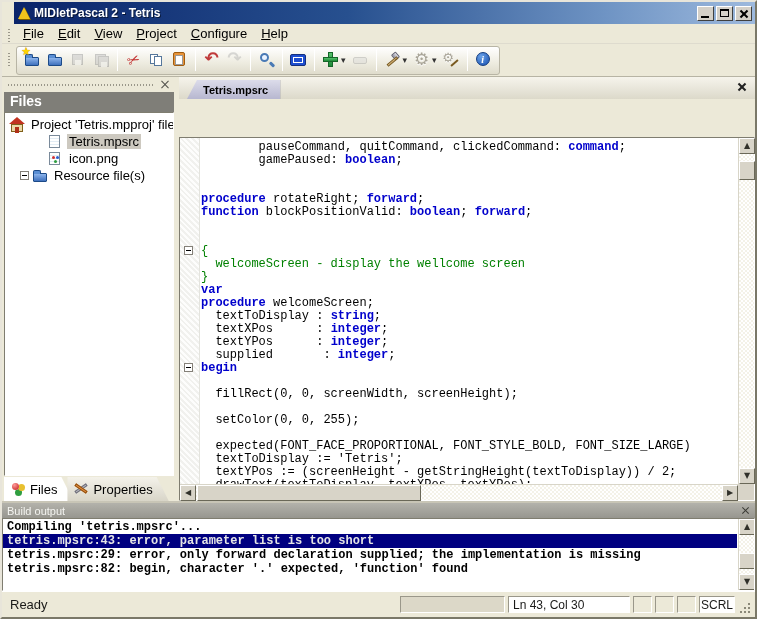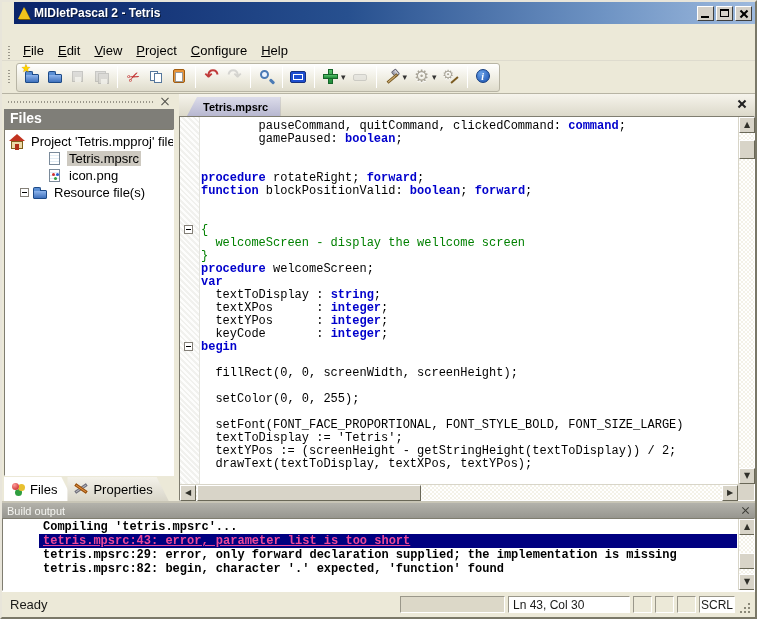--- a/index.html
+++ b/index.html
@@ -18,21 +18,21 @@
     text-shadow:1px 1px 0 rgba(0,0,0,.55); white-space:nowrap; }
   .wbtn { width:17px; height:15px; margin-left:2px; background:#d4d0c8;
     border:1px solid; border-color:#fff #404040 #404040 #fff; position:relative; flex:none; }
   .glyph-min { position:absolute; left:3px; bottom:2px; width:8px; height:2px; background:#000; }
   .glyph-max { position:absolute; left:3px; top:2px; width:9px; height:8px; border:1px solid #000; border-top-width:2px; }
   .glyph-x { position:absolute; left:3px; top:6px; width:10px; height:2px; background:#000; transform:rotate(45deg); }
   .glyph-x2 { transform:rotate(-45deg); }
 
   
   .menubar { height:20px; flex:none; display:flex; align-items:flex-end; background:#ece9d8;
-    border-bottom:1px solid #dedbce; padding-left:2px;margin-top:17px; }
+    border-bottom:1px solid #dedbce; padding-left:2px; }
   .grip-v { width:4px; height:14px; margin:0 4px;
     background:repeating-linear-gradient(180deg,#9a978a 0 1px,transparent 1px 3px);
     background-size:2px 100%; background-repeat:repeat-y; }
   .menu-item { font-size:13px; color:#000; padding:2px 7px; cursor:default; }
   .menu-item .ul { text-decoration:underline; }
 
   
   .toolbar-row { height:33px; flex:none; display:flex; align-items:center; padding:1px 2px;
     background:#ece9d8; border-bottom:1px solid #b7b4a4; }
   .tool-band { display:flex; align-items:center; height:29px; padding:0 4px;
@@ -143,21 +143,21 @@
   .tabbar { height:22px; flex:none; display:flex; align-items:flex-end;
     background:linear-gradient(180deg,#f6f4ec,#dcd9ca); padding-left:8px; position:relative; }
   .etab { height:19px; display:flex; align-items:center; padding:0 12px 0 16px; font-size:11px; font-weight:bold;
     background:linear-gradient(180deg,#dcdcea,#b7b7d0);
     clip-path:polygon(10px 0, 100% 0, 100% 100%, 0 100%);
     filter:drop-shadow(0 -1px 0 #777790) drop-shadow(1px 0 0 #777790) drop-shadow(-1px 0 0 #777790); }
   .tab-close { position:absolute; right:8px; top:5px; }
   .tab-close::before,.tab-close::after { background:#222; height:2px; top:4px; }
 
   .edit-frame { flex:1; position:relative; border:1px solid; border-color:#7f7d70 #fff #fff #7f7d70;
-    background:#b91c1c; min-height:0; }
+    background:#b91c1c; min-height:0;margin-top:38px; }
   .code-area { position:absolute; left:0; top:0; right:16px; bottom:16px; overflow:hidden; background:#fff; }
   .gutter { position:absolute; left:0; top:0; bottom:0; width:20px;
     background:repeating-linear-gradient(45deg,#f1f1ee 0 2px,#fdfdfc 2px 4px); border-right:1px solid #e4e4de; }
   .fold { position:absolute; left:4px; width:9px; height:9px; border:1px solid #848078; background:#fff; }
   .fold::before { content:""; position:absolute; left:1px; top:3px; width:5px; height:1px; background:#000; }
   .code-lines { position:absolute; left:21px; top:3px; right:0;
     font-family:"Liberation Mono","DejaVu Sans Mono",monospace; font-size:12px; line-height:13px; }
   .cl { height:13px; white-space:pre; }
   .ct { display:inline-block; white-space:pre; }
   .ct.hl { background:#c0c0c0; }
@@ -185,23 +185,23 @@
 
   
   .build { height:90px; flex:none; display:flex; flex-direction:column; border-top:2px solid #c8c5b6; background:#ece9d8; }
   .build-header { height:15px; flex:none; display:flex; align-items:center;
     background:linear-gradient(#b3b2ab,#97968f); color:#f4f4f0; font-size:11px; padding:0 5px;justify-content:flex-end; }
   .build-header .xicon { margin-left:auto; width:9px; height:9px; }
   .build-header .xicon::before,.build-header .xicon::after { background:#3a3a34; width:9px; }
   .build-body { flex:1; position:relative; border:1px solid; border-color:#7f7d70 #fff #fff #7f7d70;
     background:#fff; overflow:hidden; }
   .build-lines { position:absolute; left:0; top:1px; right:17px;
-    font-family:"Liberation Mono","DejaVu Sans Mono",monospace; font-size:12px; font-weight:bold; line-height:14px;margin-left:36px; }
+    font-family:"Liberation Mono","DejaVu Sans Mono",monospace; font-size:12px; font-weight:bold; line-height:14px; }
   .bl { height:14px; white-space:pre; padding-left:4px; color:#000; }
-  .bl.sel { background:#000080; color:#ec4899;text-decoration:underline; }
+  .bl.sel { background:#000080; color:#e5e5e5; }
   .build-scroll { position:absolute; right:0; top:0; bottom:0; width:16px;
     background:repeating-conic-gradient(#f4f2e8 0% 25%, #fff 0% 50%) 0 0/4px 4px; border-left:1px solid #d8d5c8; }
 
   
   .statusbar { height:26px; flex:none; display:flex; align-items:center; background:#ece9d8;
     border-top:1px solid #fff; padding:0 4px 0 8px; font-size:13px; color:#1a1a18; }
   .sb-ready { flex:1; }
   .sb-panel { height:17px; border:1px solid; border-color:#9a978a #fff #fff #9a978a; margin-left:3px;
     display:flex; align-items:center; padding:0 4px; font-size:12px; white-space:nowrap; }
   .sb-progress { width:105px; background:#dcd8c8; }
@@ -441,33 +441,33 @@
               <div class="cl"><span class="ct"><span class="pl">        gamePaused: </span><span class="kw">boolean</span><span class="pl">;</span></span></div>
               <div class="cl"><span class="ct"></span></div>
               <div class="cl"><span class="ct"></span></div>
               <div class="cl"><span class="ct"><span class="kw">procedure</span><span class="pl"> rotateRight; </span><span class="kw">forward</span><span class="pl">;</span></span></div>
               <div class="cl"><span class="ct"><span class="kw">function</span><span class="pl"> blockPositionValid: </span><span class="kw">boolean</span><span class="pl">; </span><span class="kw">forward</span><span class="pl">;</span></span></div>
               <div class="cl"><span class="ct"></span></div>
               <div class="cl"><span class="ct"></span></div>
               <div class="cl"><span class="ct"><span class="cm">{</span></span></div>
               <div class="cl"><span class="ct"><span class="cm">  welcomeScreen - display the wellcome screen</span></span></div>
               <div class="cl"><span class="ct"><span class="cm">}</span></span></div>
+              <div class="cl"><span class="ct"><span class="kw">var</span></span></div>
               <div class="cl"><span class="ct"><span class="kw">procedure</span><span class="pl"> welcomeScreen;</span></span></div>
-              <div class="cl"><span class="ct"><span class="kw">var</span></span></div>
               <div class="cl"><span class="ct"><span class="pl">  textToDisplay : </span><span class="kw">string</span><span class="pl">;</span></span></div>
               <div class="cl"><span class="ct"><span class="pl">  textXPos      : </span><span class="kw">integer</span><span class="pl">;</span></span></div>
               <div class="cl"><span class="ct"><span class="pl">  textYPos      : </span><span class="kw">integer</span><span class="pl">;</span></span></div>
-              <div class="cl"><span class="ct"><span class="pl">  keyCode       : </span><span class="kw">integer</span><span class="pl">;</span></span></div>
+              <div class="cl"><span class="ct"><span class="pl">  supplied       : </span><span class="kw">integer</span><span class="pl">;</span></span></div>
               <div class="cl"><span class="ct"><span class="kw">begin</span></span></div>
               <div class="cl"><span class="ct"></span></div>
               <div class="cl"><span class="ct"><span class="pl">  fillRect(0, 0, screenWidth, screenHeight);</span></span></div>
               <div class="cl"><span class="ct"></span></div>
               <div class="cl"><span class="ct"><span class="pl">  setColor(0, 0, 255);</span></span></div>
               <div class="cl"><span class="ct"></span></div>
-              <div class="cl"><span class="ct"><span class="pl">  setFont(FONT_FACE_PROPORTIONAL, FONT_STYLE_BOLD, FONT_SIZE_LARGE)</span></span></div>
+              <div class="cl"><span class="ct"><span class="pl">  expected(FONT_FACE_PROPORTIONAL, FONT_STYLE_BOLD, FONT_SIZE_LARGE)</span></span></div>
               <div class="cl"><span class="ct"><span class="pl">  textToDisplay := 'Tetris';</span></span></div>
               <div class="cl"><span class="ct"><span class="pl">  textYPos := (screenHeight - getStringHeight(textToDisplay)) / 2;</span></span></div>
               <div class="cl"><span class="ct"><span class="pl">  drawText(textToDisplay, textXPos, textYPos);</span></span></div>
             </div>
         </div>
         <div class="vscroll">
           <div class="sbtn vs-up">
               <span class="arr arr-up"></span>
             </div>
           <div class="vthumb" style="top:23px;height:19px"></div>

